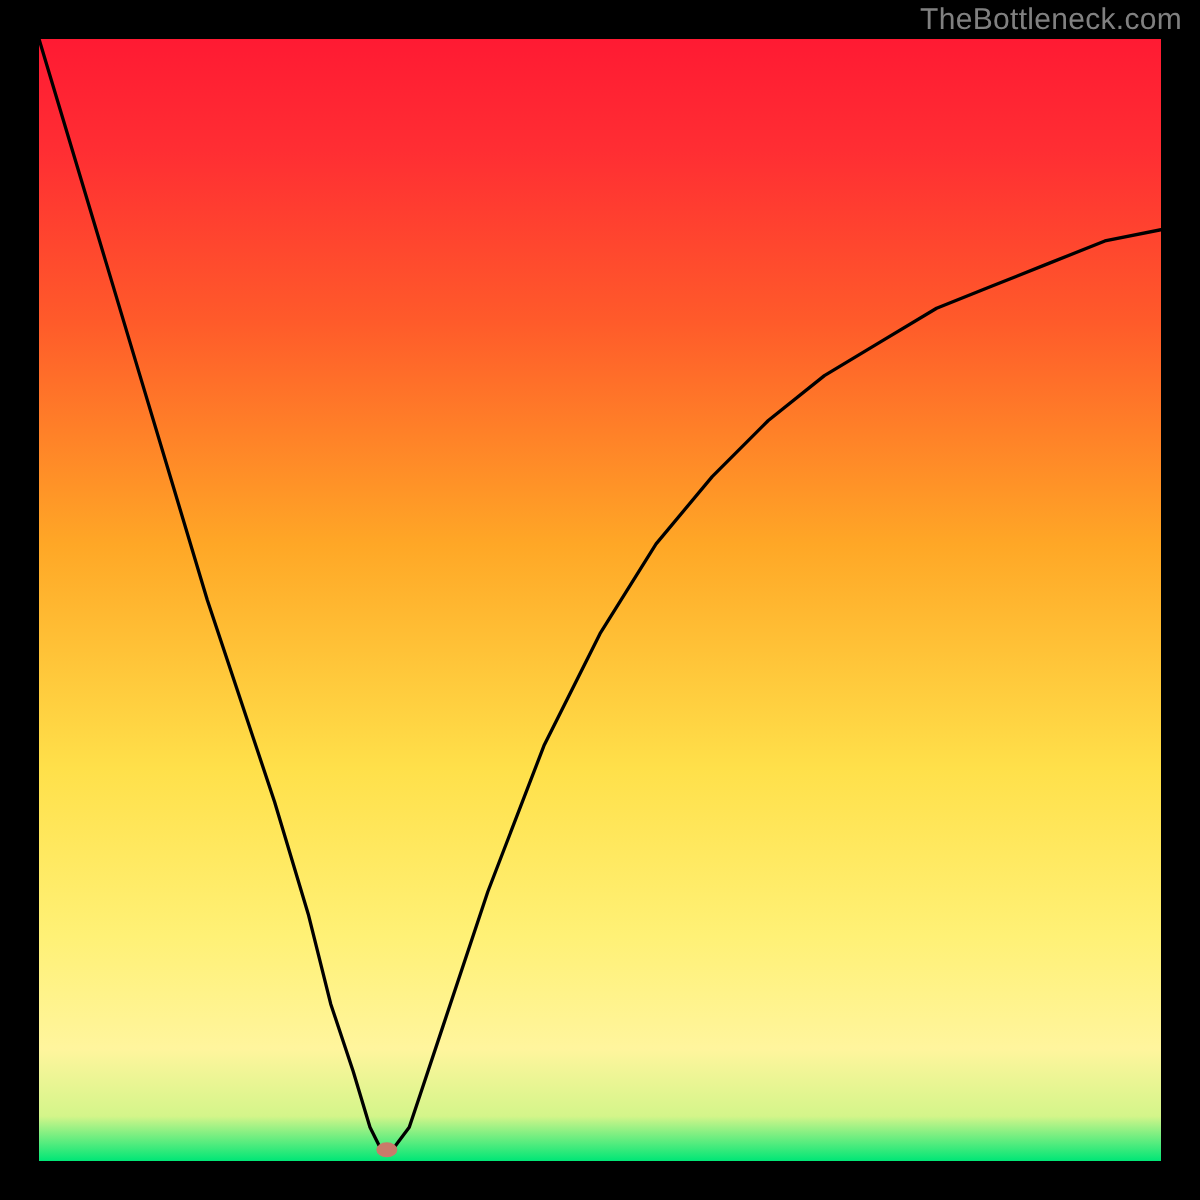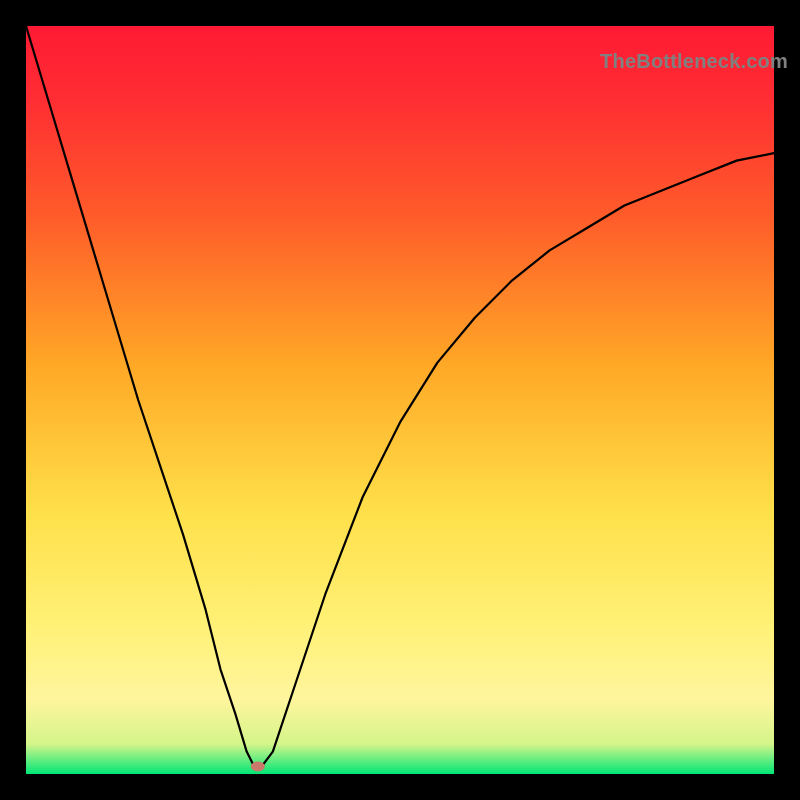--- a/index.html
+++ b/index.html
@@ -16,24 +16,23 @@
     height: 800px;
     background: #000;
     position: relative;
   }
   .watermark {
     position: absolute;
     top: 2px;
     right: 12px;
     color: #808080;
     font-size: 20px;
-    font-weight: 700;
+    font-weight: 400;
     letter-spacing: 0.2px;
     z-index: 10;
-    margin-top: 48px;
   }
   .plot-wrap {
     position: absolute;
     left: 26px;
     top: 26px;
     width: 748px;
     height: 748px;
   }
   svg {
     display: block;

